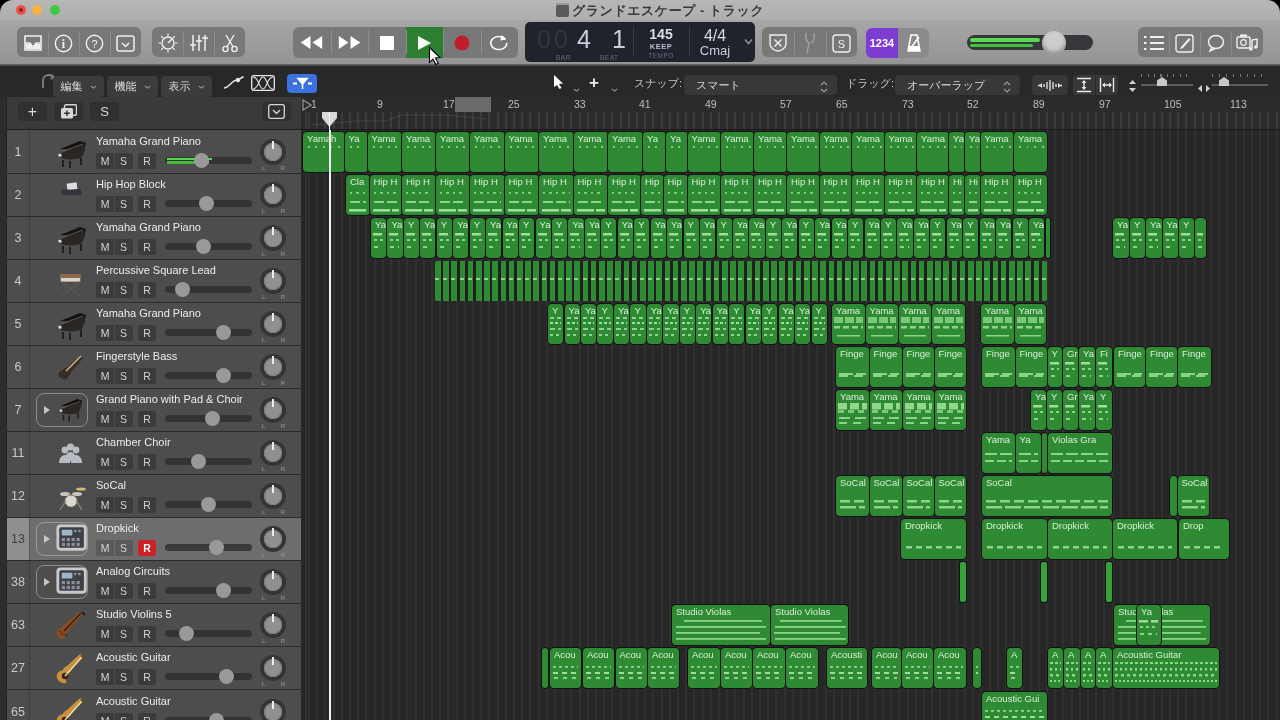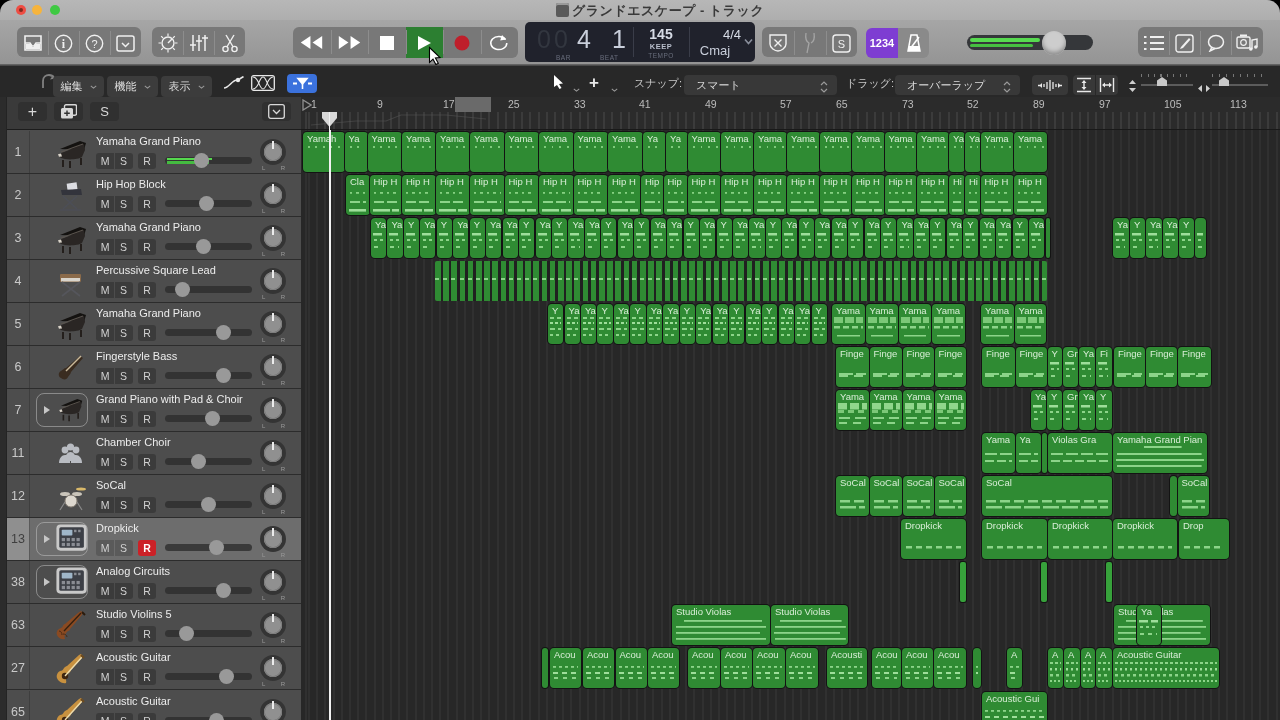--- a/index.html
+++ b/index.html
@@ -192,21 +192,21 @@
     <div class="abs" style="left:537px;top:25px;font-size:25px;color:#32363f;letter-spacing:3px">00</div>
     <div class="abs" style="left:577px;top:25px;font-size:25px;color:#c9cfdb">4</div>
     <div class="abs" style="left:612px;top:25px;font-size:25px;color:#c9cfdb">1</div>
     <div class="lcdlab abs" style="left:556px;top:54px">BAR</div>
     <div class="lcdlab abs" style="left:600px;top:54px">BEAT</div>
     <div class="lcddiv abs" style="left:633px"></div>
     <div class="abs" style="left:633px;top:26px;width:56px;text-align:center;font-size:14px;color:#d7dce6;font-weight:bold">145</div>
     <div class="abs" style="left:633px;top:42px;width:56px;text-align:center;font-size:7.5px;color:#b9bfcc;font-weight:bold;letter-spacing:.5px">KEEP</div>
     <div class="lcdlab abs" style="left:633px;top:52px;width:56px;text-align:center">TEMPO</div>
     <div class="lcddiv abs" style="left:689px"></div>
-    <div class="abs" style="left:689px;top:27px;width:52px;text-align:right;font-size:13px;color:#d7dce6">4/4</div>
+    <div class="abs" style="left:689px;top:27px;width:52px;text-align:center;font-size:16px;color:#d7dce6">4/4</div>
     <div class="abs" style="left:689px;top:43px;width:52px;text-align:center;font-size:13px;color:#c9cfdb">Cmaj</div>
     <svg class="abs" style="left:744px;top:38px" width="9" height="7" viewBox="0 0 9 7">
       <path d="M1 1.5l3.5 4 3.5-4" fill="none" stroke="#8a8f9c" stroke-width="1.6"></path>
     </svg>
     <div class="grp" style="left:762px;width:95px"></div>
     <div class="btn abs" style="left:762px;top:28px;width:31px">
       <svg width="20" height="20" viewBox="0 0 20 20">
         <path d="M2 2h16v9c0 4-5 7-8 7s-8-3-8-7z" fill="none" stroke="#f0f0f0" stroke-width="1.4"></path>
         <path d="M6.5 6.5l7 7M13.5 6.5l-7 7" stroke="#f0f0f0" stroke-width="1.4"></path>
       </svg>
@@ -901,21 +901,20 @@
       <div class="rg ph" style="left:633.5px;top:260px;width:31.5px">Yama</div>
       <div class="rg pc" style="left:730.0px;top:260px;width:15.0px">Ya</div>
       <div class="rg pc" style="left:746.0px;top:260px;width:15.0px">Y</div>
       <div class="rg pc" style="left:762.0px;top:260px;width:15.0px">Gr</div>
       <div class="rg pc" style="left:778.0px;top:260px;width:16.0px">Ya</div>
       <div class="rg pc" style="left:795.0px;top:260px;width:16.0px">Y</div>
       <div class="rg pi" style="left:681.0px;top:303px;width:32.5px">Yama</div>
       <div class="rg pi" style="left:714.5px;top:303px;width:25.5px">Ya</div>
       <div class="rg pi" style="left:741.0px;top:303px;width:5.0px"></div>
       <div class="rg pi" style="left:747.0px;top:303px;width:64.0px">Violas Gra</div>
-      <div class="rg pi2" style="left:812.0px;top:303px;width:94.0px">Yamaha Grand Pian</div>
       <div class="rg pj" style="left:535.0px;top:346px;width:32.5px">SoCal</div>
       <div class="rg pj" style="left:568.5px;top:346px;width:32.0px">SoCal</div>
       <div class="rg pj" style="left:601.5px;top:346px;width:31.0px">SoCal</div>
       <div class="rg pj" style="left:633.5px;top:346px;width:31.5px">SoCal</div>
       <div class="rg pj" style="left:681.0px;top:346px;width:130.0px">SoCal</div>
       <div class="rg pj" style="left:869.0px;top:346px;width:6.5px"></div>
       <div class="rg pj" style="left:876.5px;top:346px;width:31.5px">SoCal</div>
       <div class="rg pk" style="left:600.0px;top:389px;width:65.0px">Dropkick</div>
       <div class="rg pk" style="left:681.0px;top:389px;width:65.0px">Dropkick</div>
       <div class="rg pk" style="left:747.0px;top:389px;width:64.0px">Dropkick</div>

